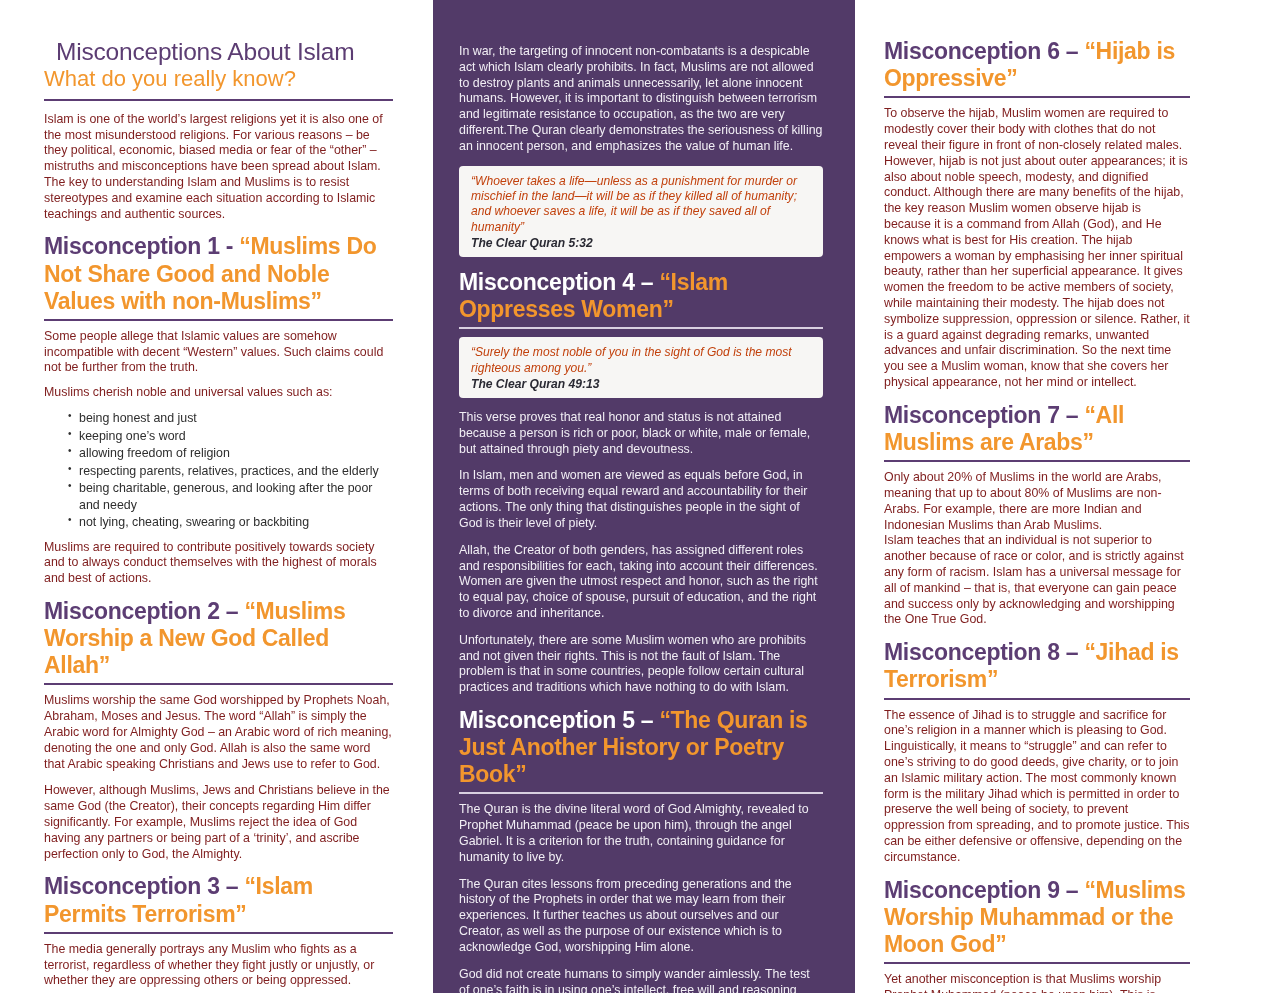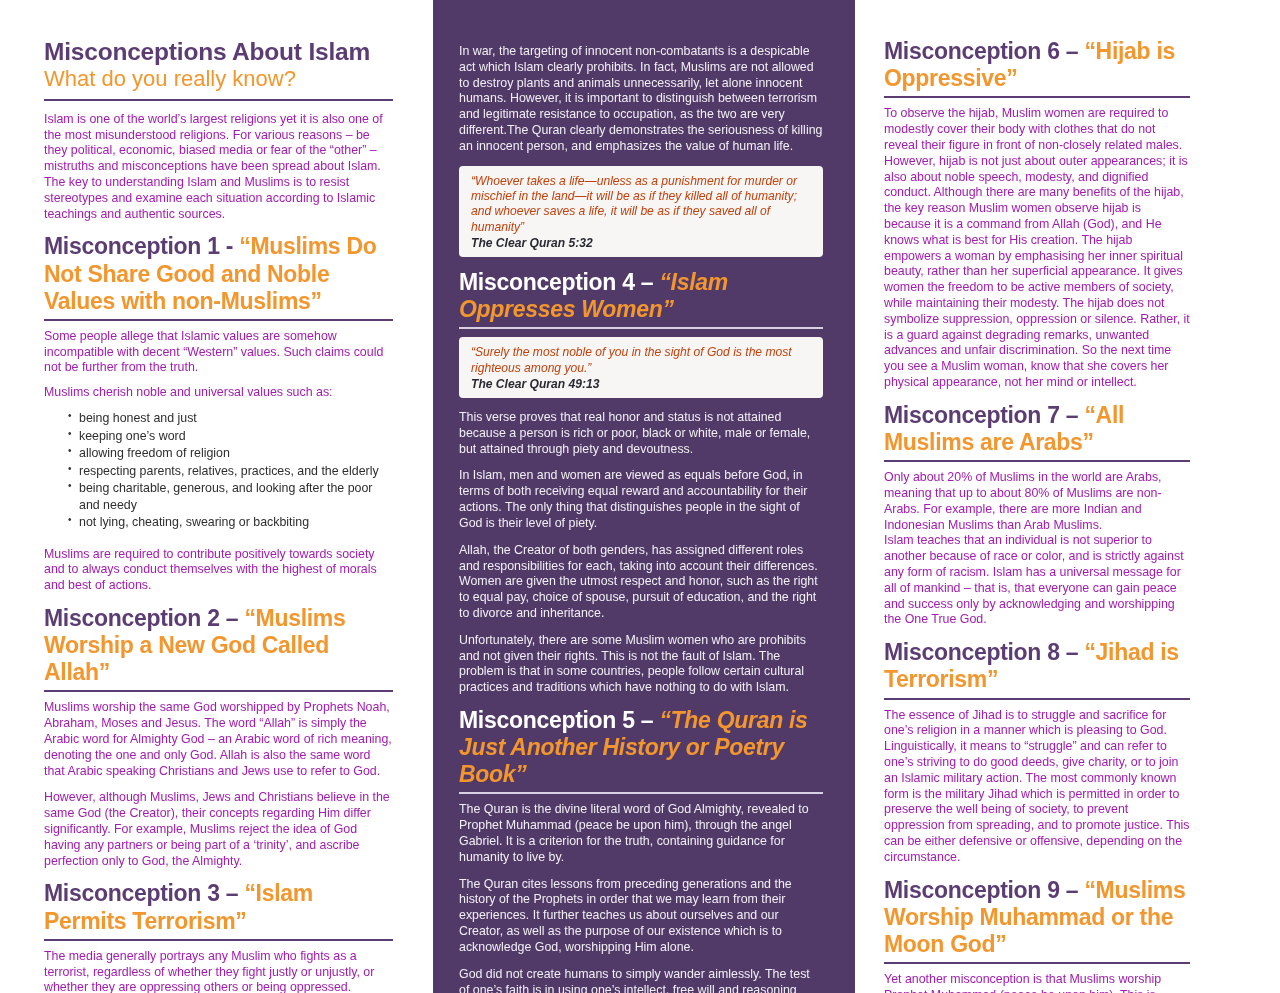--- a/index.html
+++ b/index.html
@@ -23,82 +23,82 @@
     height: 993px;
   }
   .col-left  { left: 0;    width: 433px; padding: 38px 40px 10px 44px; }
   .col-mid   { left: 433px; width: 422px; background: #523A68;
                padding: 44px 32px 10px 26px; }
   .col-right { left: 855px; width: 369px; padding: 38px 34px 10px 29px; }
 
   
   .doc-title {
     font-size: 24.5px;
-    font-weight: bold;
+    font-weight: normal;
     color: #5C3D73;
     letter-spacing: -0.2px;
     line-height: 1.12;
-    margin: 0 0 1px 0;
+    margin: 0 0 1px 12px;
   }
   .doc-subtitle {
     font-size: 22px;
     color: #F2962D;
     line-height: 1.15;
     margin: 0 0 7px 0;
     font-weight: normal;
   }
 
   .h-mis {
     font-size: 23px;
     line-height: 1.18;
     font-weight: bold;
     color: #5C3D73;
     margin: 0 0 4px 0;
     letter-spacing: -0.3px;
   }
   .h-mis .accent { color: #F2962D; font-weight: bold; }
   .col-mid .h-mis { color: #ffffff; }
-  .col-mid .h-mis .accent { color: #F2962D; font-style: italic; }
+  .col-mid .h-mis .accent { color: #F2962D; }
 
   .rule {
     height: 2px;
     background: #5C3D73;
     margin: 1px 0 8px 0;
     width: 100%;
   }
   .col-mid .rule { background: #D8CFE0; }
 
   .intro-rule {
     height: 2px;
     background: #5C3D73;
     margin: 4px 0 11px 0;
   }
 
   p.body {
     font-size: 12.4px;
     line-height: 1.275;
-    color: #a21caf;
+    color: #7f1d1d;
     margin: 0 0 11px 0;
   }
   .col-mid p.body { color: #F2EFF5; }
 
   p.tight { margin-bottom: 9px; }
   p.nogap { margin-bottom: 0; }
 
   .hadith {
     font-size: 12.2px;
     line-height: 1.25;
     color: #5C3D73;
     font-style: italic;
     margin: 0 0 9px 0;
   }
   .hadith .plain { font-style: normal; }
 
   ul.values {
-    margin: 0 0 16px 0;
+    margin: 0 0 9px 0;
     padding-left: 24px;
     list-style: none;
   }
   ul.values li {
     font-size: 12.4px;
     line-height: 1.33;
     color: #2E2E2E;
     position: relative;
     padding-left: 11px;
     margin: 0 0 1px 0;

